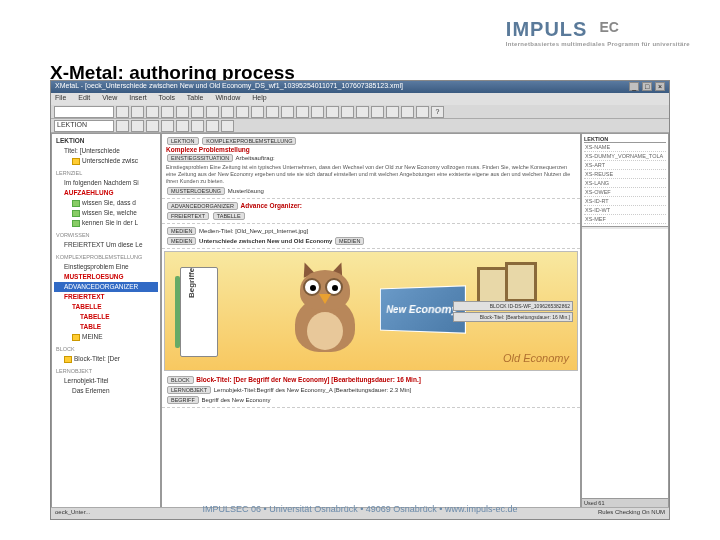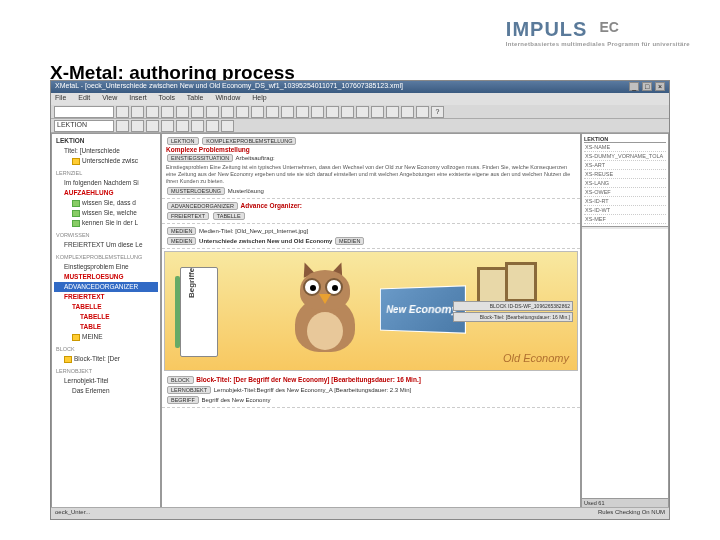--- a/index.html
+++ b/index.html
@@ -244,13 +244,14 @@
         <div class="right-bot">Used  61</div>
       </div>
     </div>
 
     <div class="statusbar">
       <span>oeck_Unter...</span>
       <span>Rules Checking On     NUM</span>
     </div>
   </div>
 
+  <div class="footer">IMPULSEC 06 • Universität Osnabrück • 49069 Osnabrück • www.impuls-ec.de</div>
 </div>
 
 </body></html>

